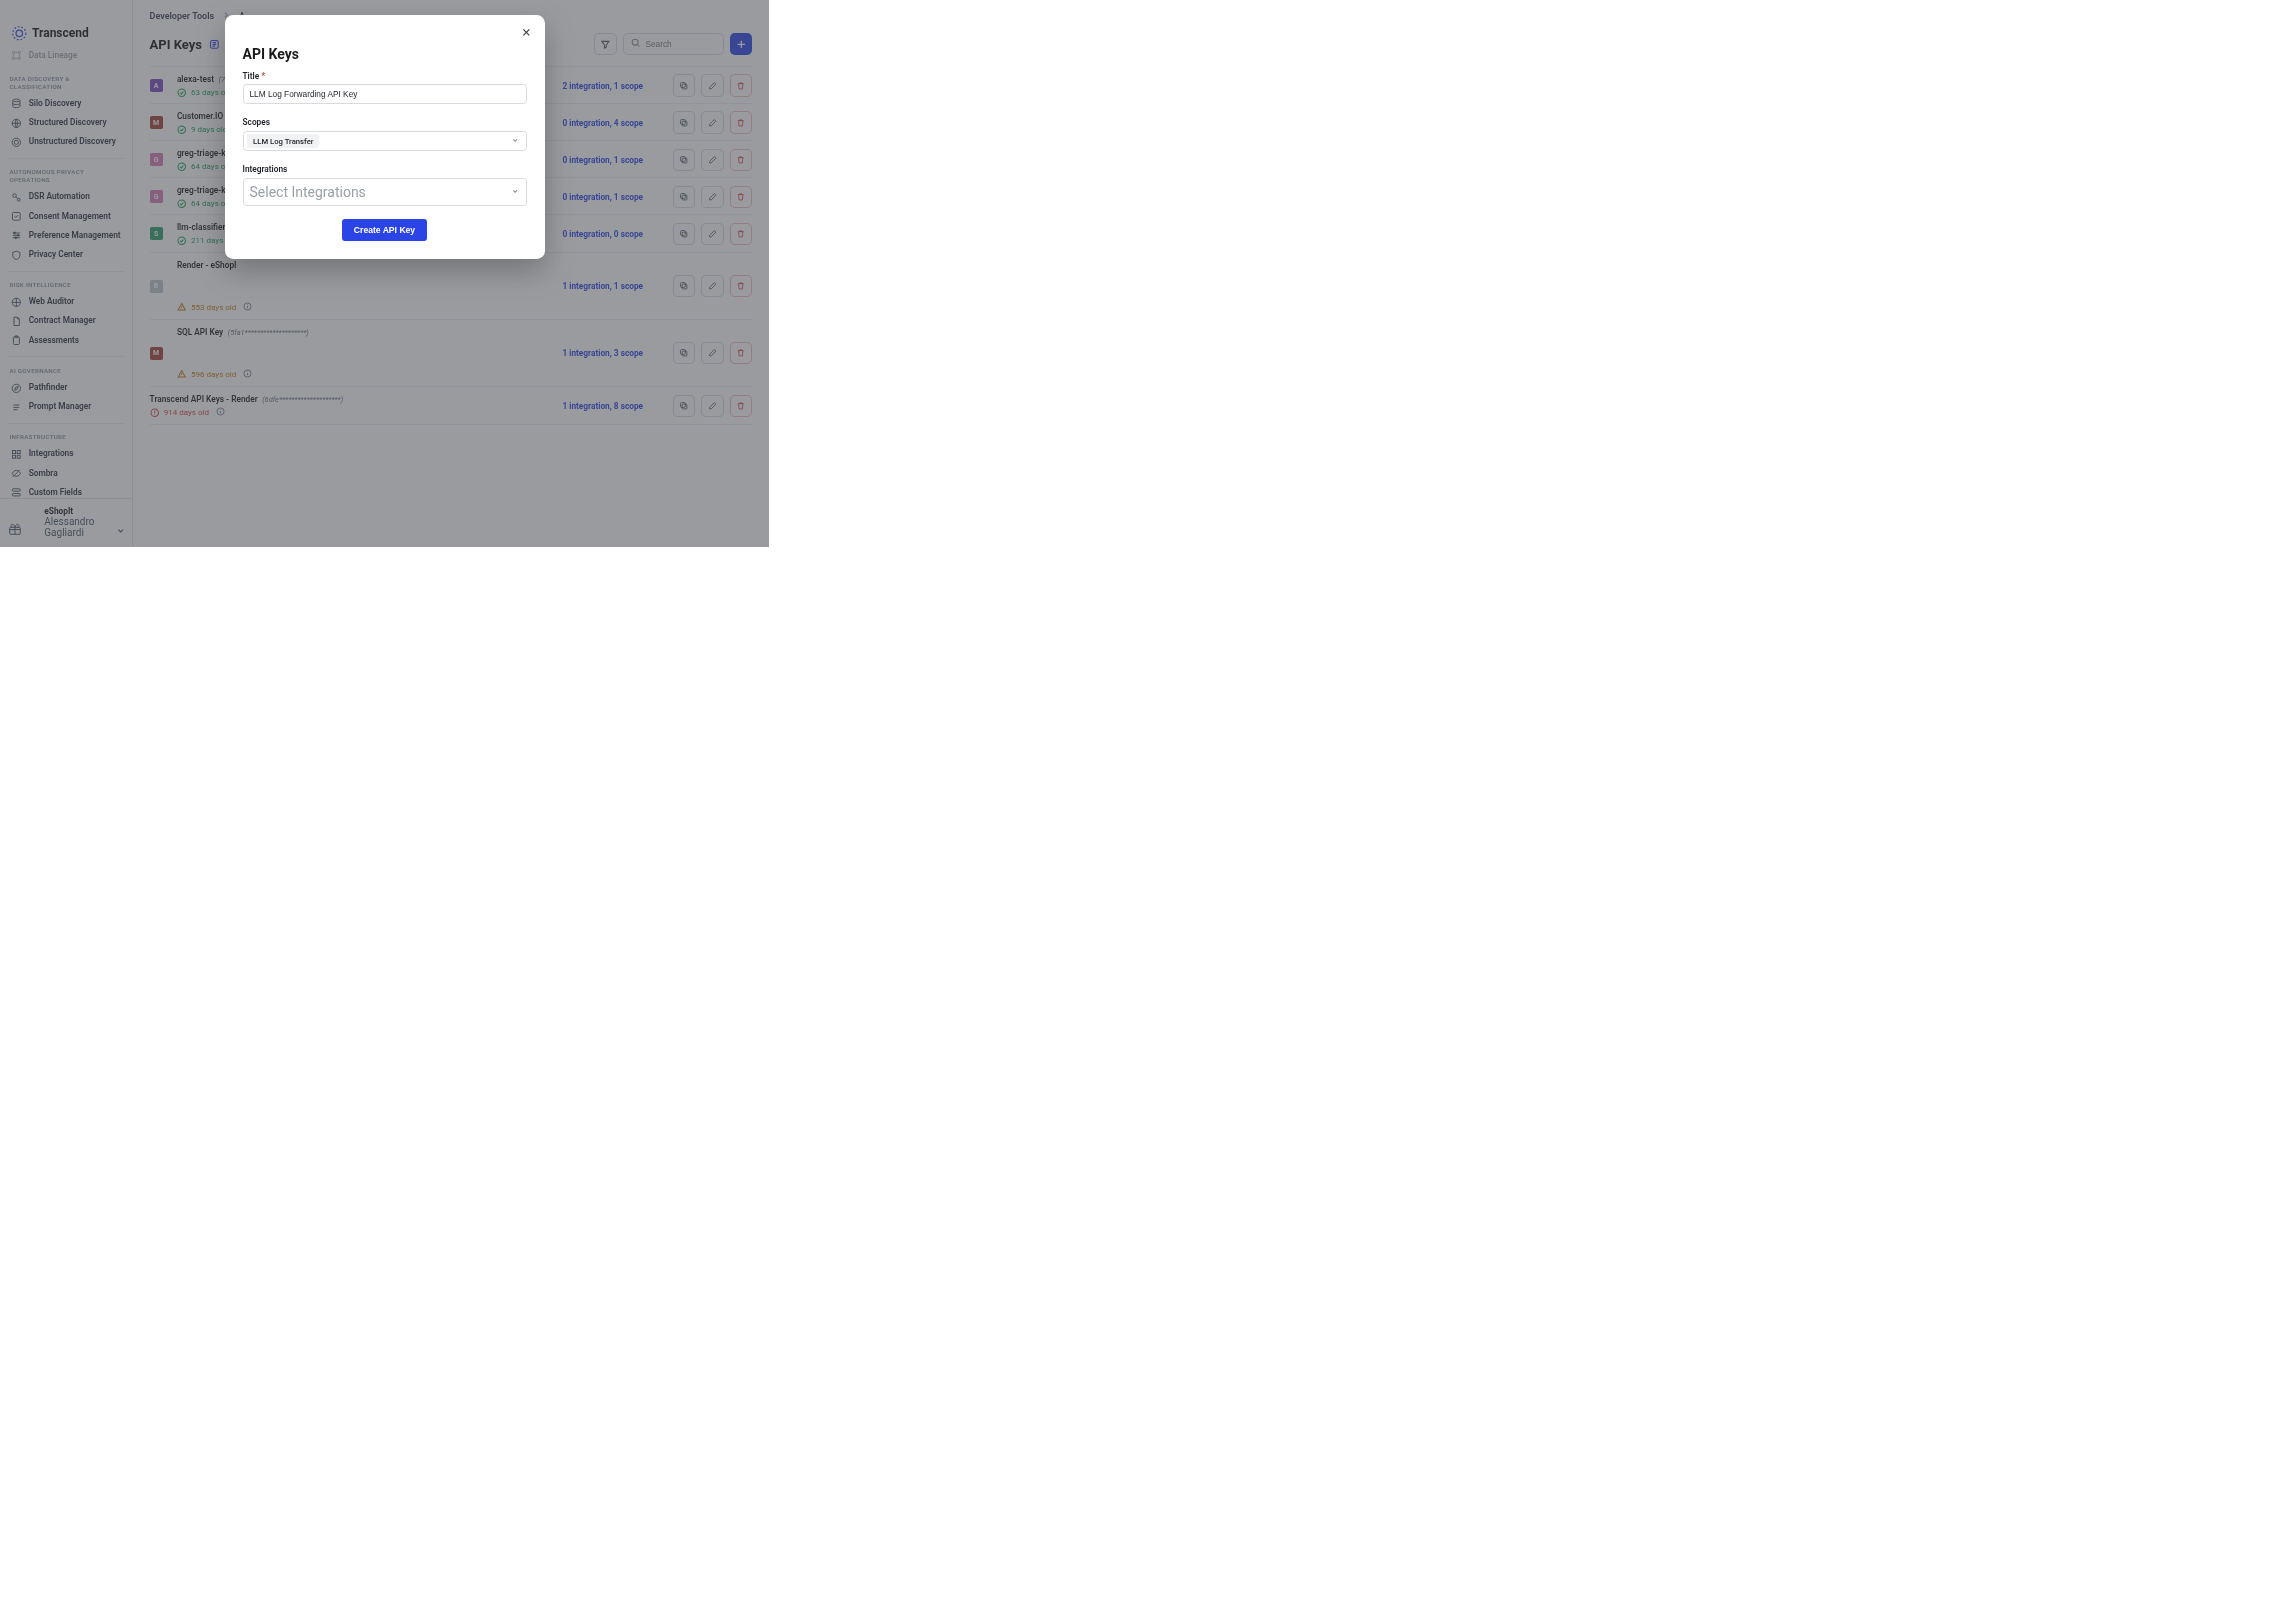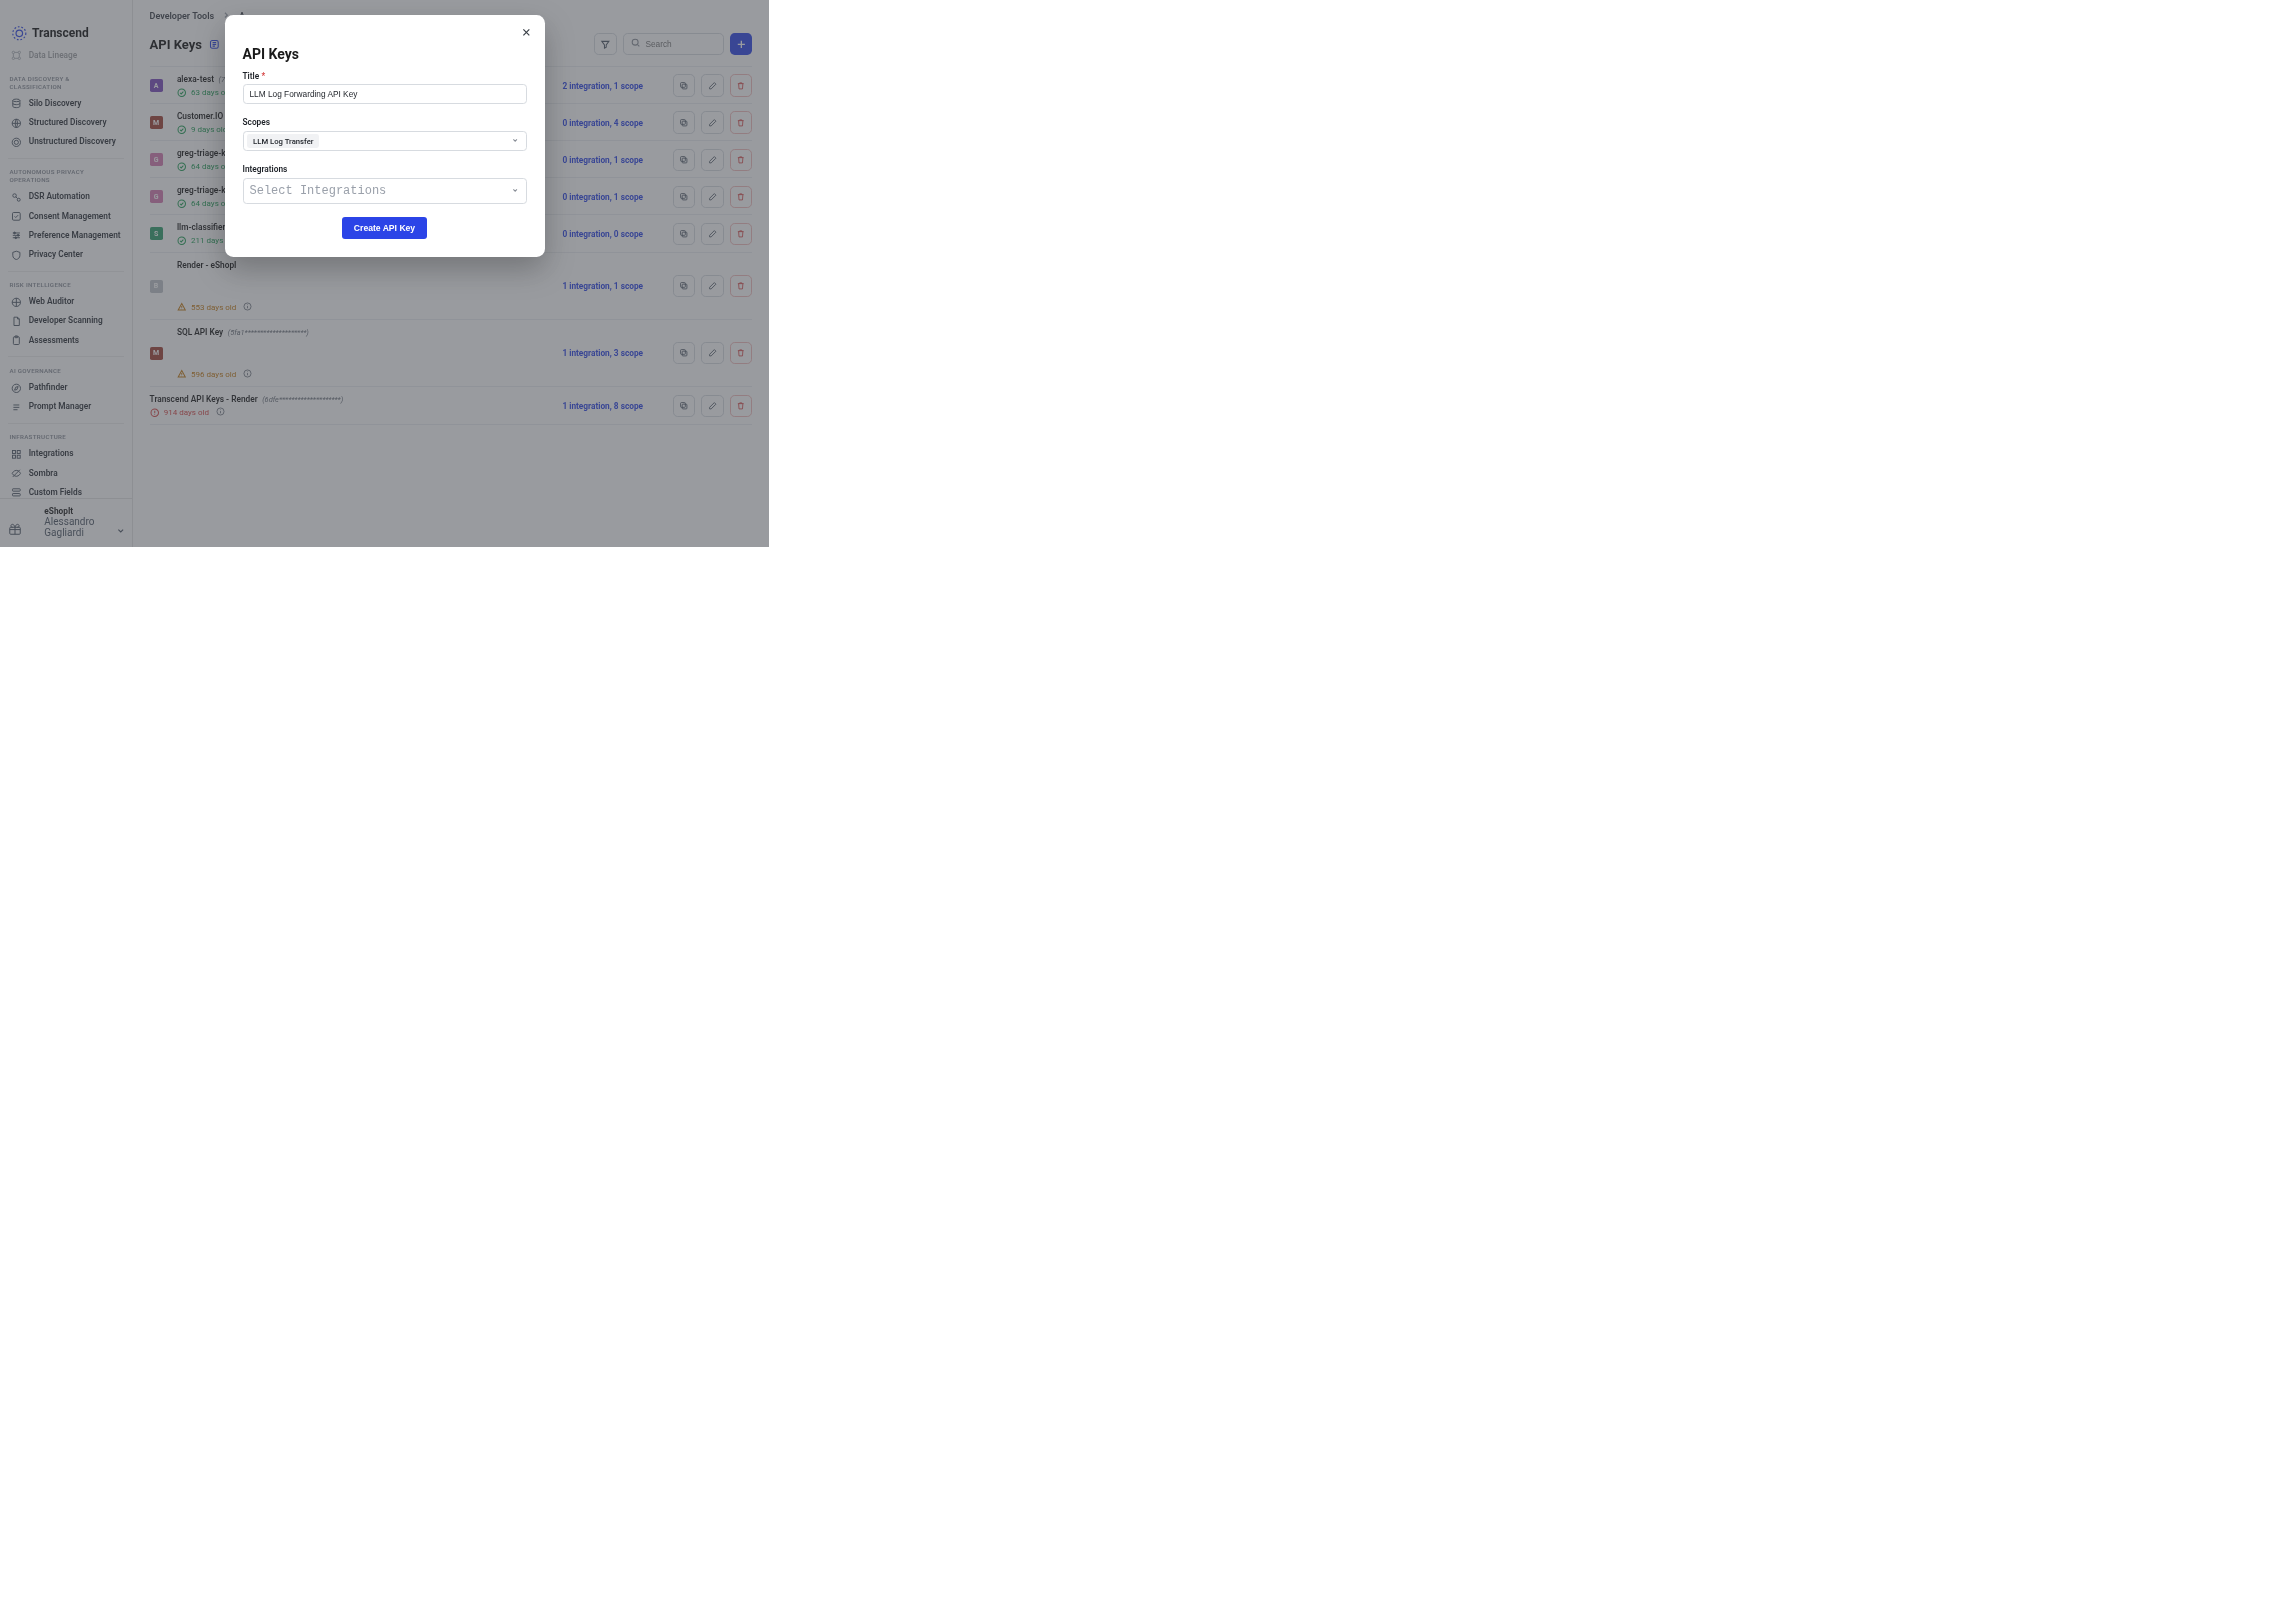--- a/index.html
+++ b/index.html
@@ -170,21 +170,21 @@
     padding:2.4px 18px 2.4px 3.6px; position:relative; background:#fff;
   }
   .chip {
     display:inline-block; background:#f1f2f4; border-radius:2.4px;
     padding:2.4px 6px; font-size:7.7px; color:#1e2228; font-weight:500;
   }
   .select-like .caret {
     position:absolute; right:6px; top:50%; transform:translateY(-50%);
     color:#8a8f98;
   }
-  .placeholder { color:#9aa0aa; font-size:12px; padding:2.4px 2.4px; display:inline-block;font-family:Liberation Mono, monospace;}
+  .placeholder { color:#9aa0aa; font-size:14px; padding:2.4px 2.4px; display:inline-block;}
   .modal-actions { display:flex; justify-content:center; margin-top:12px; }
   .primary-btn {
     background:#2b44e7; color:#fff; border:none; border-radius:3px;
     padding:6px 12px; font-size:8.6px; font-weight:600; cursor:pointer;
   }
 </style>
 </head>
 <body>
 
 <div class="sidebar">
@@ -295,21 +295,21 @@
         </span>
       <span class="label">Web Auditor</span>
     </div>
     <div class="nav-item">
       <span class="nav-icon">
           <svg width="10.7" height="10.7" viewBox="0 0 18 18" fill="none" stroke="currentColor" stroke-width="1.6">
             <path d="M5 2h6l3 3v11H5z"></path>
             <path d="M11 2v3h3"></path>
           </svg>
         </span>
-      <span class="label">Developer Scanning</span>
+      <span class="label">Contract Manager</span>
     </div>
     <div class="nav-item">
       <span class="nav-icon">
           <svg width="10.7" height="10.7" viewBox="0 0 18 18" fill="none" stroke="currentColor" stroke-width="1.6">
             <rect x="4" y="3" width="10" height="13" rx="1.5"></rect>
             <rect x="6.5" y="1.5" width="5" height="3" rx="1"></rect>
           </svg>
         </span>
       <span class="label">Assessments</span>
     </div>

